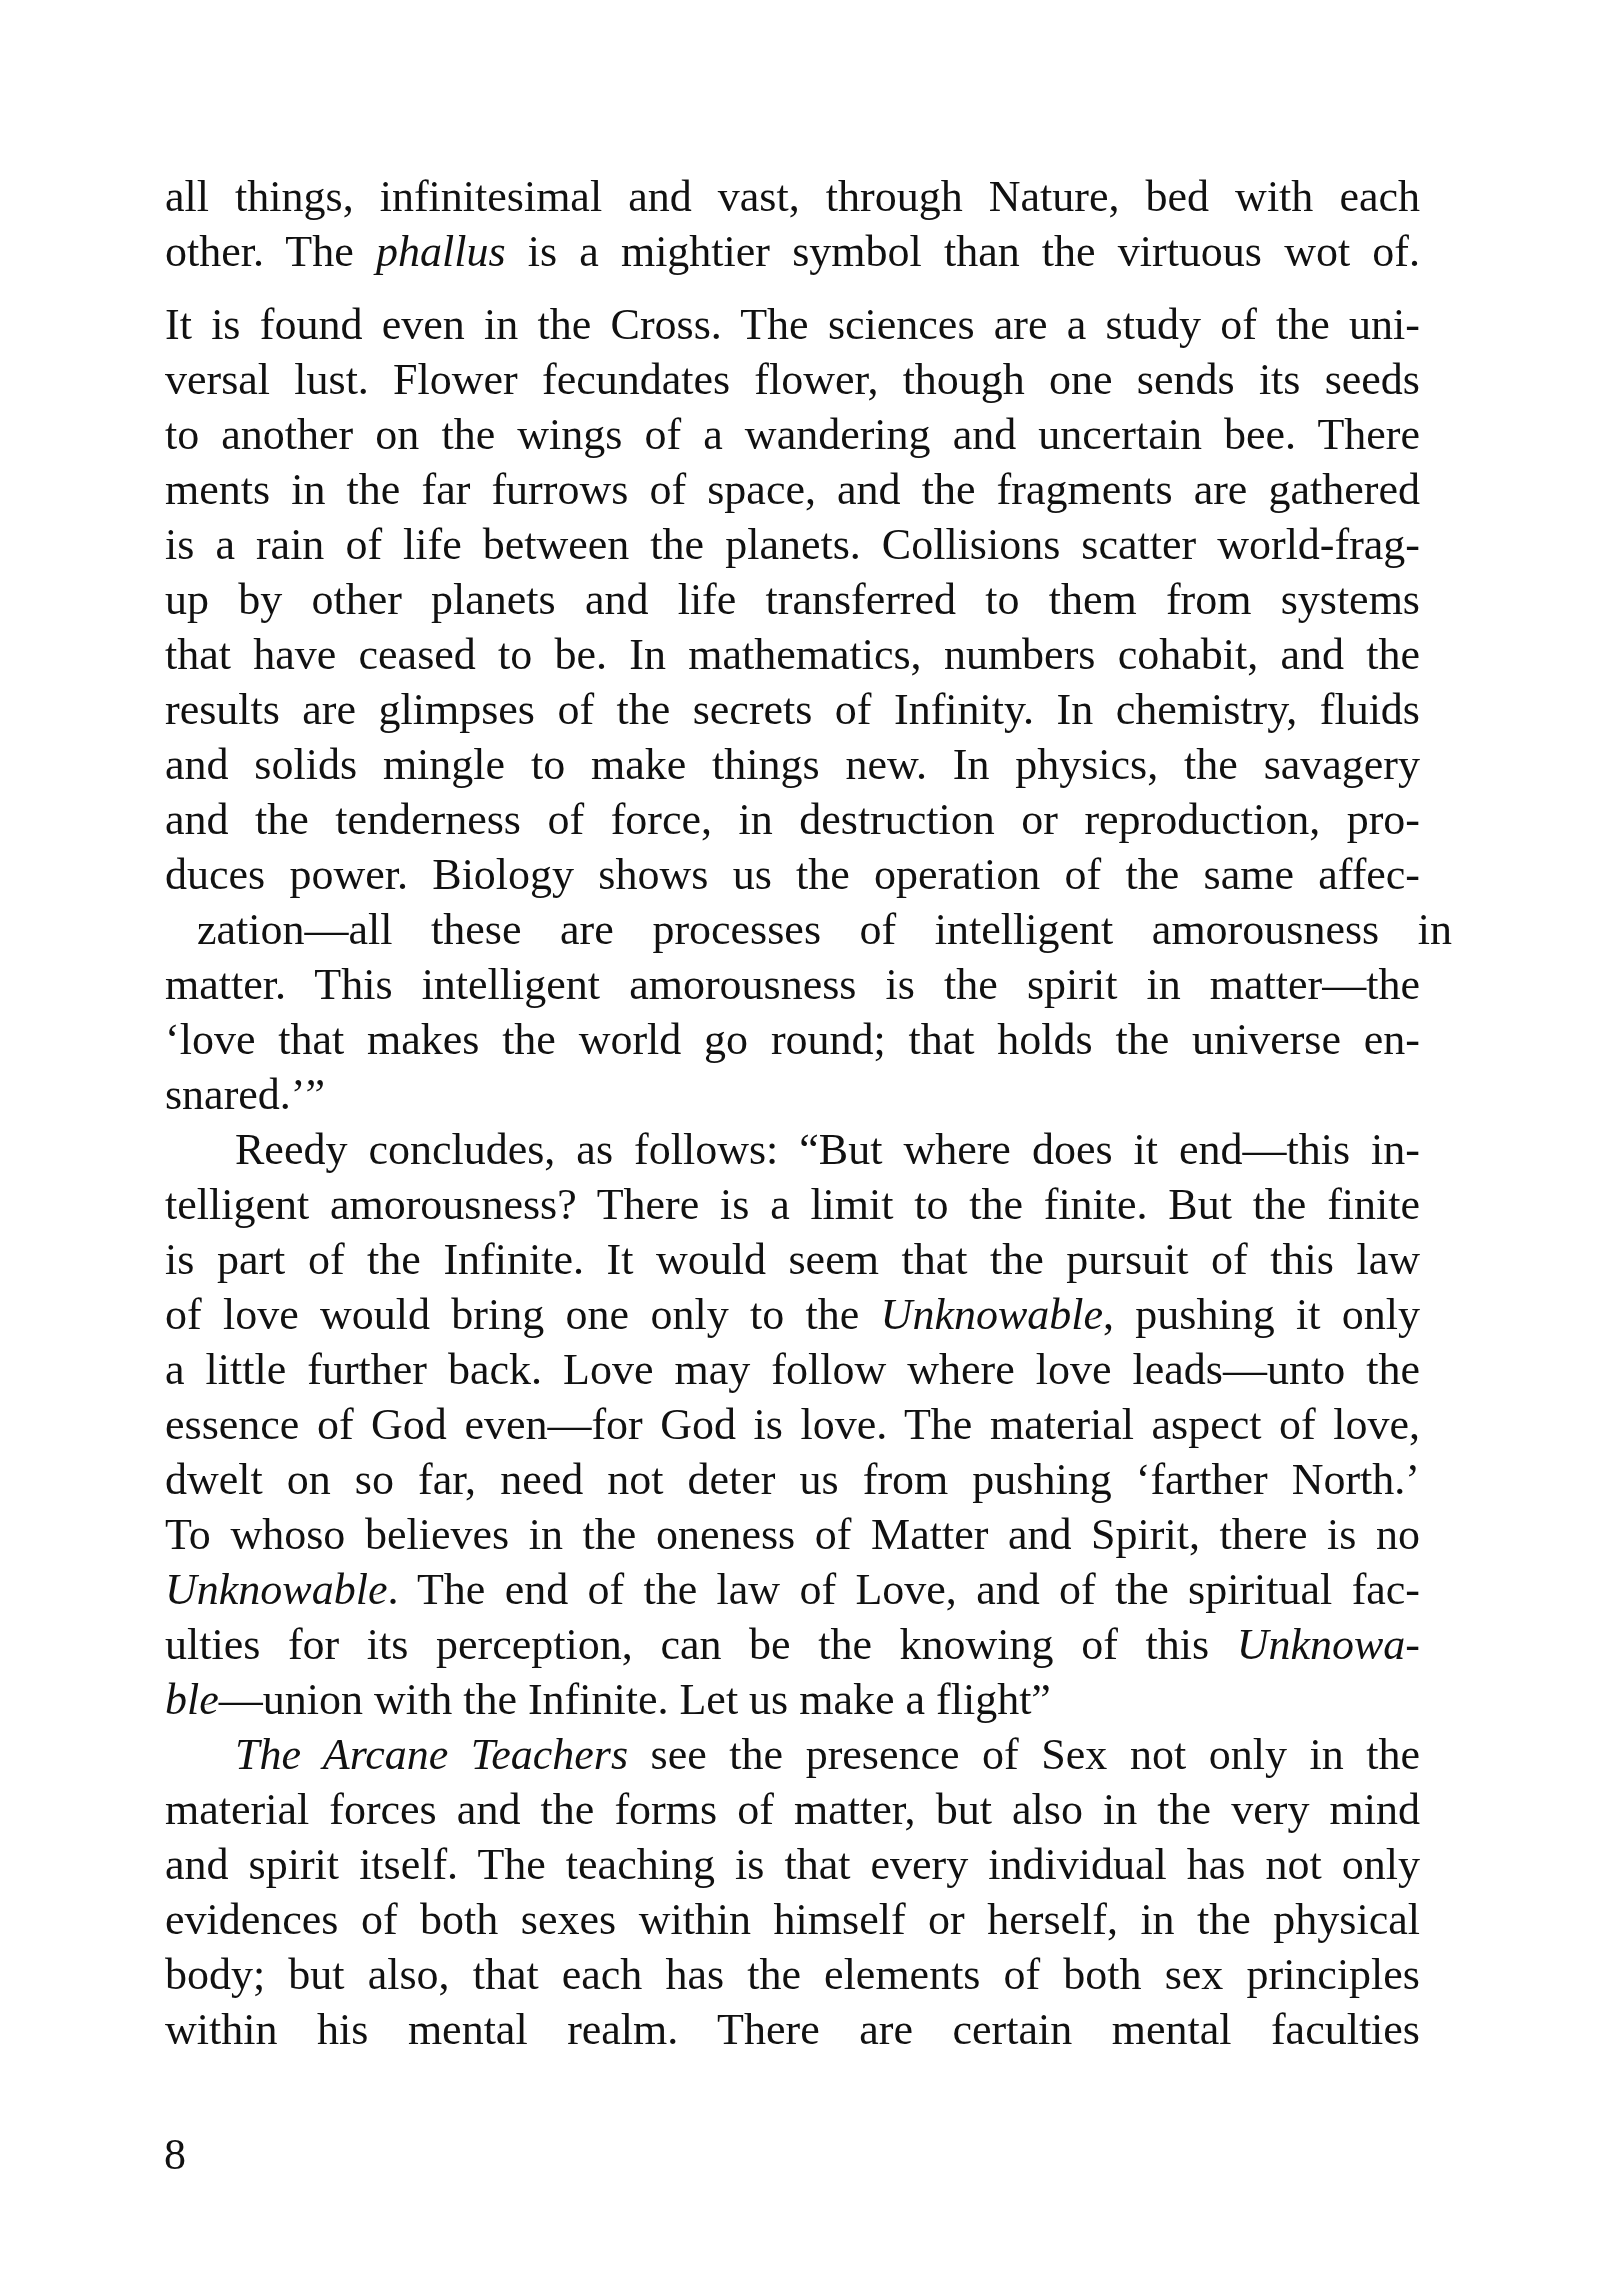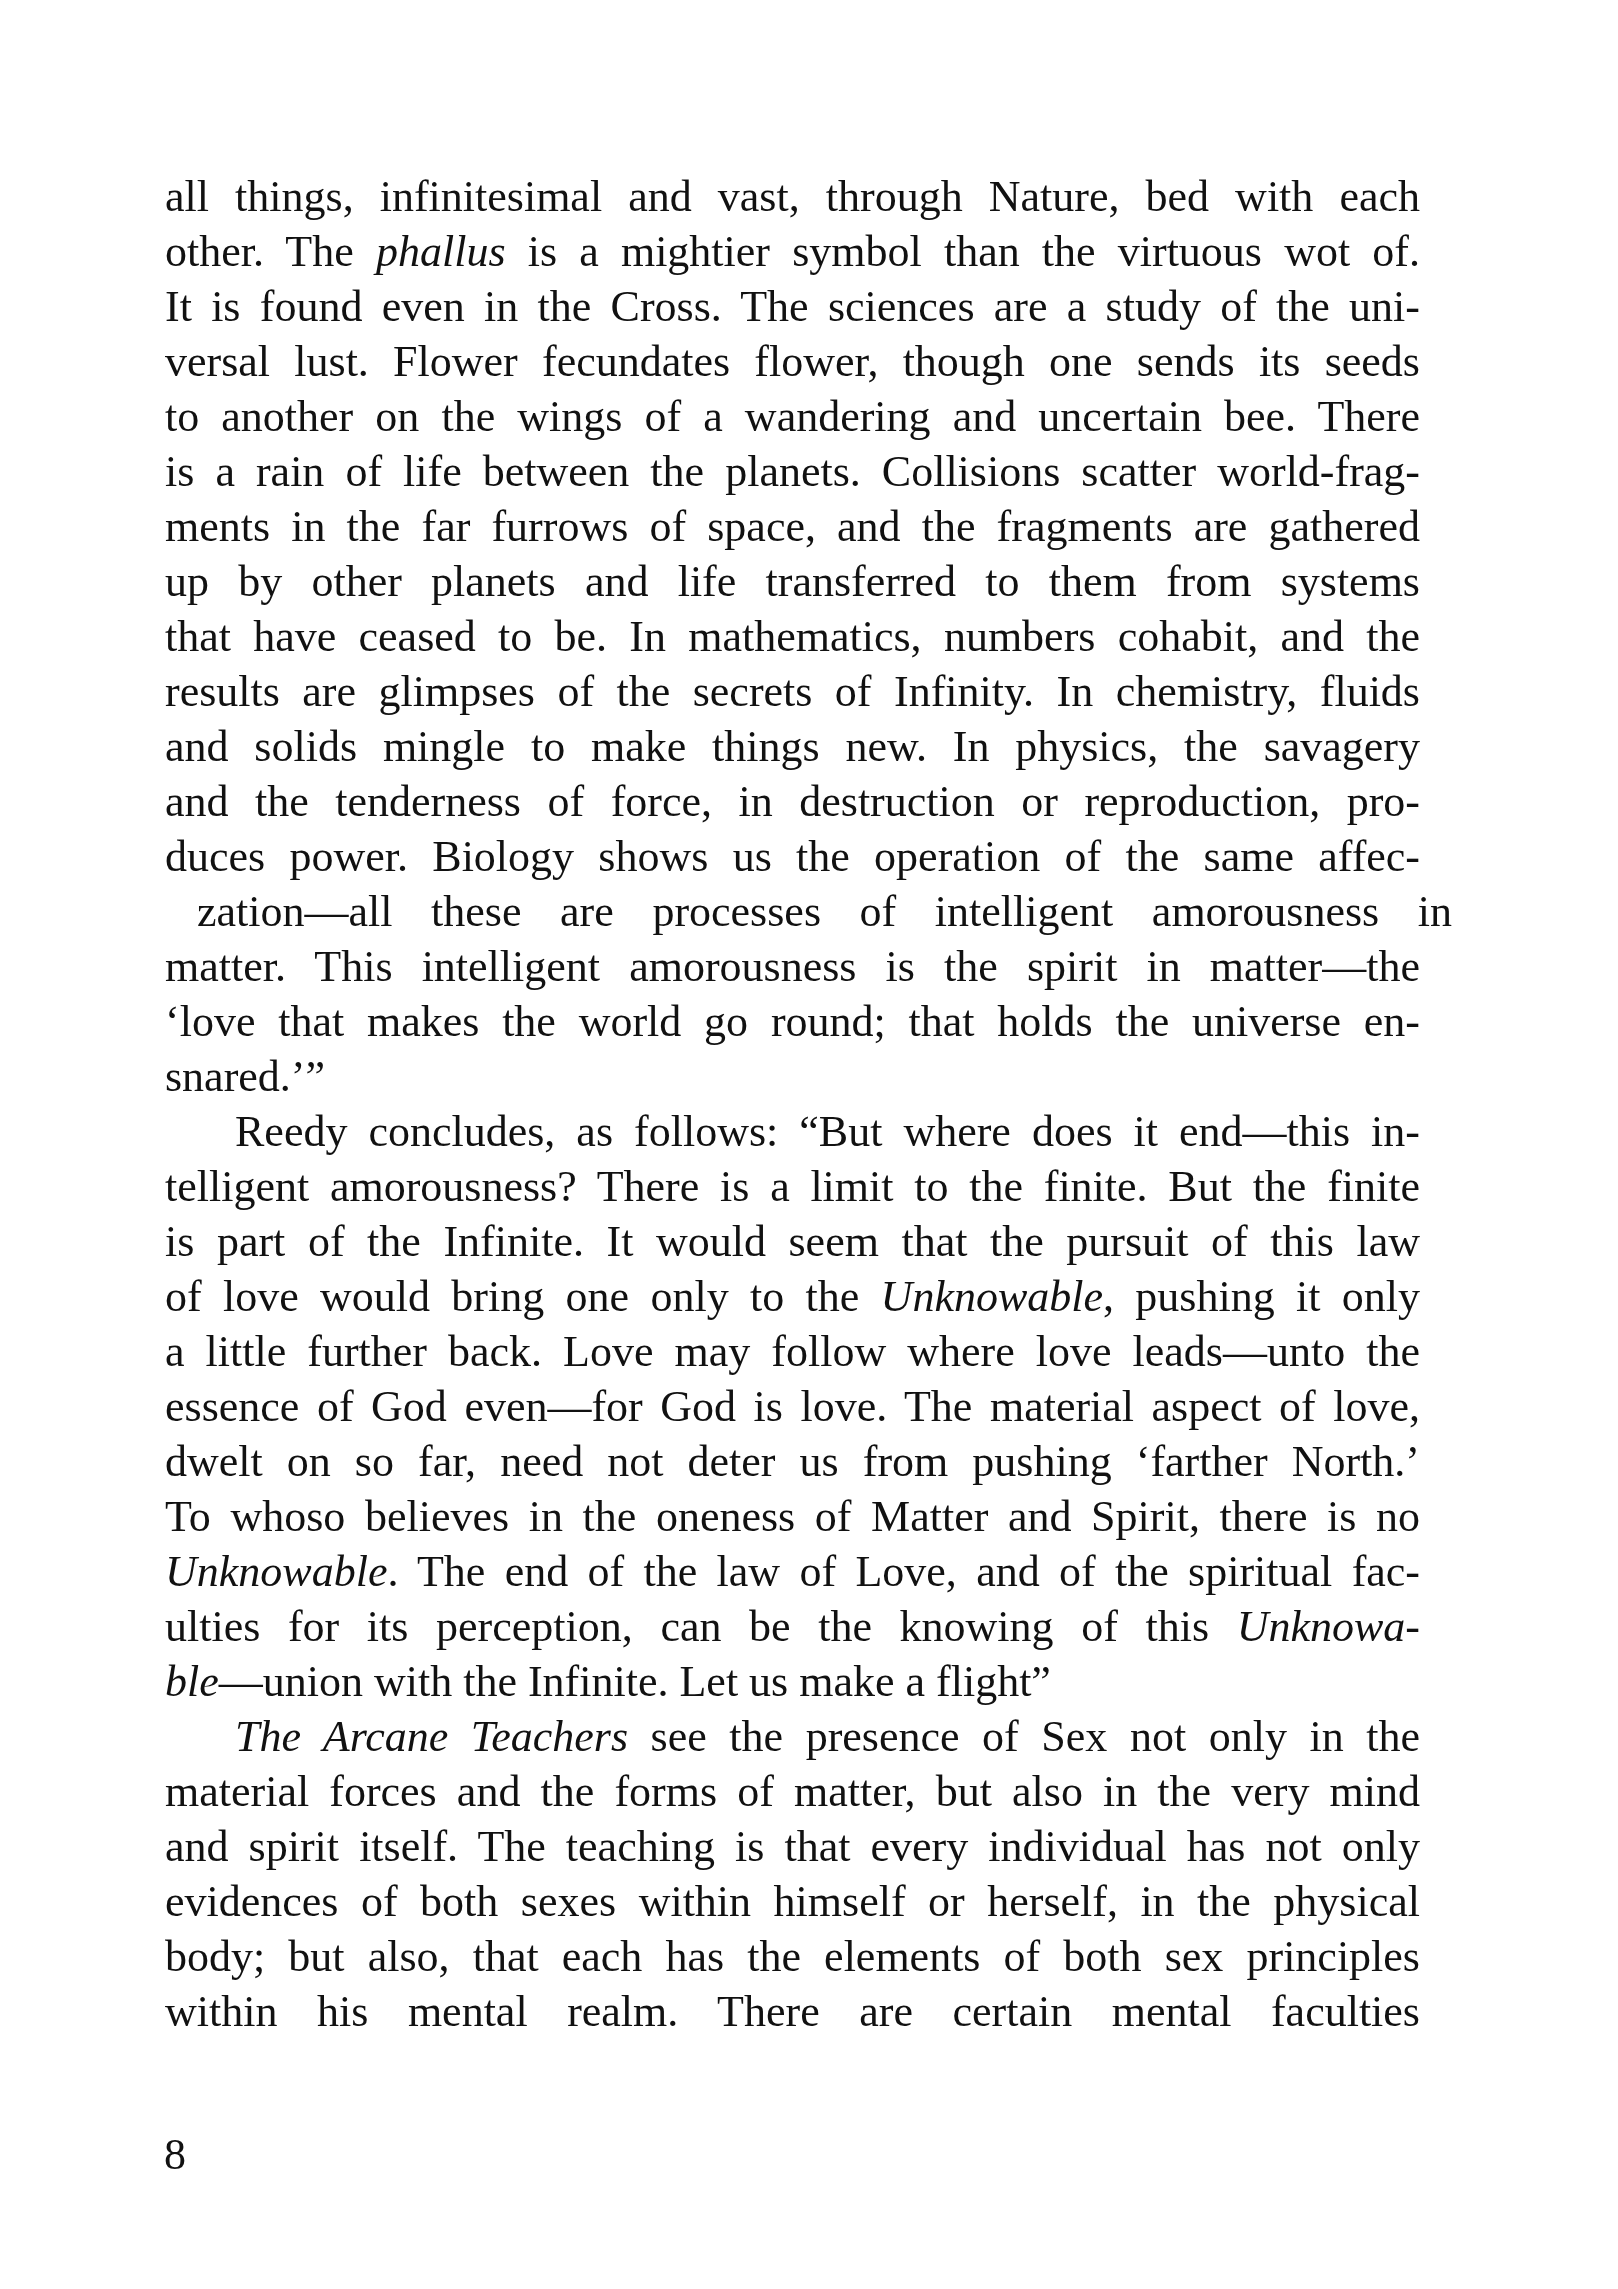--- a/index.html
+++ b/index.html
@@ -28,25 +28,25 @@
   }
 </style>
 </head>
 <body>
 
 <div class="page">
   <div class="text-block" id="text-block">
       <div>
         <div class="line" style="white-space: normal;"><span class="seg"><span>all things, infinitesimal and vast, through Nature, bed with each</span></span></div>
         <div class="line" style="white-space: normal;"><span class="seg"><span>other. The </span><em>phallus</em><span> is a mightier symbol than the virtuous wot of.</span></span></div>
-        <div class="line" style="white-space: normal;"><span class="seg"><span>It is found even in the Cross. The sciences are a study of the uni-</span></span></div>
+        <div class="line" style="white-space: normal; margin-top: 18px;"><span class="seg"><span>It is found even in the Cross. The sciences are a study of the uni-</span></span></div>
         <div class="line" style="white-space: normal;"><span class="seg"><span>versal lust. Flower fecundates flower, though one sends its seeds</span></span></div>
         <div class="line" style="white-space: normal;"><span class="seg"><span>to another on the wings of a wandering and uncertain bee. There</span></span></div>
+        <div class="line" style="white-space: normal;"><span class="seg"><span>ments in the far furrows of space, and the fragments are gathered</span></span></div>
         <div class="line" style="white-space: normal;"><span class="seg"><span>is a rain of life between the planets. Collisions scatter world-frag-</span></span></div>
-        <div class="line" style="white-space: normal;"><span class="seg"><span>ments in the far furrows of space, and the fragments are gathered</span></span></div>
         <div class="line" style="white-space: normal;"><span class="seg"><span>up by other planets and life transferred to them from systems</span></span></div>
         <div class="line" style="white-space: normal;"><span class="seg"><span>that have ceased to be. In mathematics, numbers cohabit, and the</span></span></div>
         <div class="line" style="white-space: normal;"><span class="seg"><span>results are glimpses of the secrets of Infinity. In chemistry, fluids</span></span></div>
         <div class="line" style="white-space: normal;"><span class="seg"><span>and solids mingle to make things new. In physics, the savagery</span></span></div>
         <div class="line" style="white-space: normal;"><span class="seg"><span>and the tenderness of force, in destruction or reproduction, pro-</span></span></div>
         <div class="line" style="white-space: normal;"><span class="seg"><span>duces power. Biology shows us the operation of the same affec-</span></span></div>
         <div class="line" style="white-space: normal; margin-left: 32px;"><span class="seg"><span>zation—all these are processes of intelligent amorousness in</span></span></div>
         <div class="line" style="white-space: normal;"><span class="seg"><span>matter. This intelligent amorousness is the spirit in matter—the</span></span></div>
         <div class="line" style="white-space: normal;"><span class="seg"><span>‘love that makes the world go round; that holds the universe en-</span></span></div>
         <div class="line last" style="white-space: normal;"><span class="seg"><span>snared.’”</span></span></div>

